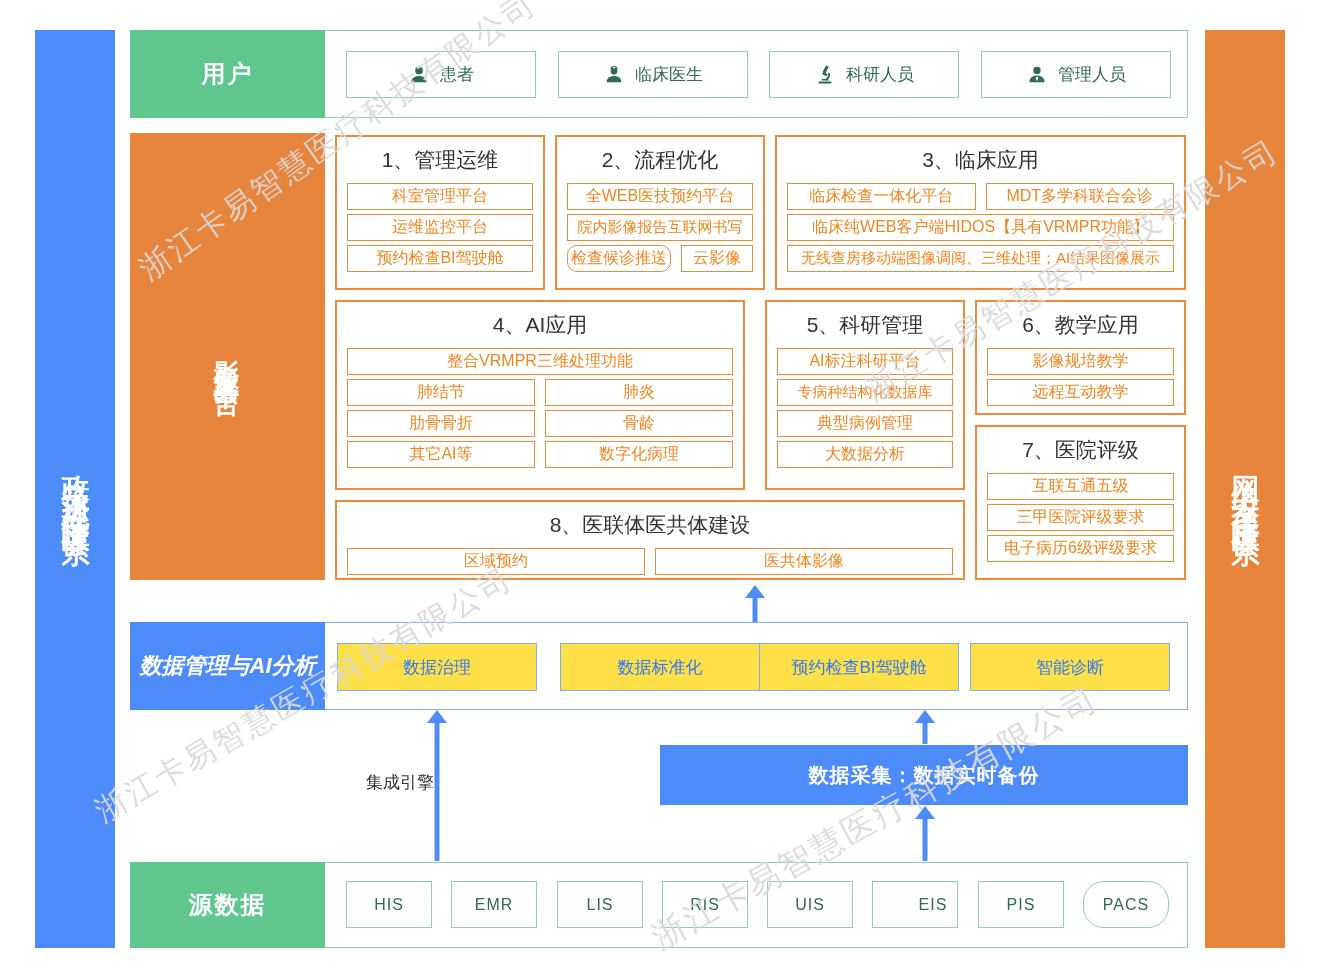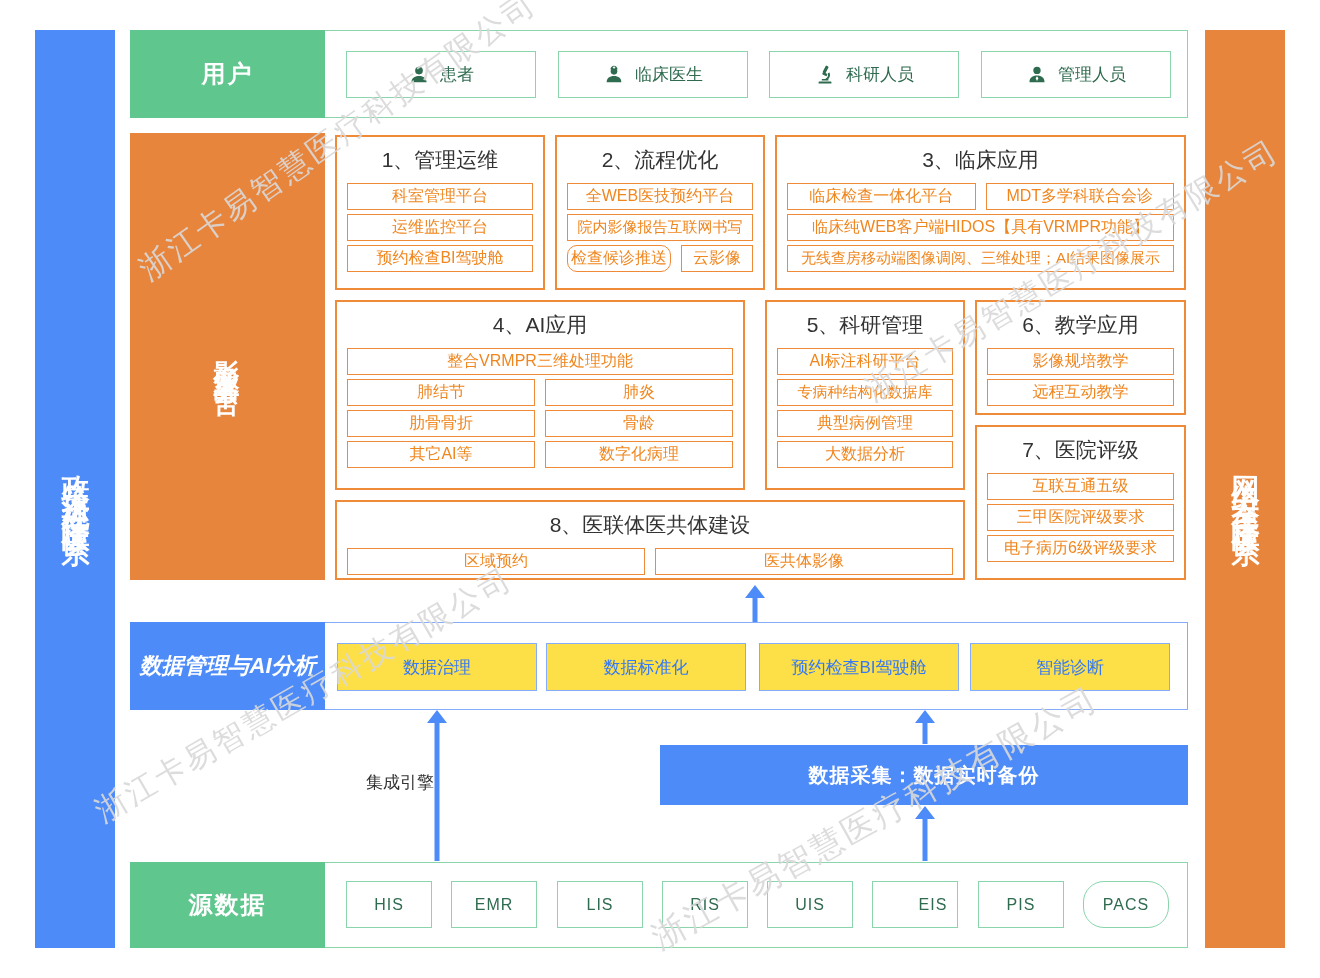--- a/index.html
+++ b/index.html
@@ -287,21 +287,21 @@
       <div class="sec-row">
         <div class="obox">区域预约</div>
         <div class="obox">医共体影像</div>
       </div>
     </div>
   </div>
 
   <div class="row blue" style="top:622px;height:88px;">
     <div class="row-label blue">数据管理与AI分析</div>
     <div class="dbox" style="left:206px;">数据治理</div>
-    <div class="dbox" style="left:415px;font-family:Liberation Serif, serif;">数据标准化</div>
+    <div class="dbox" style="left:429px;font-family:Liberation Serif, serif;">数据标准化</div>
     <div class="dbox" style="left:628px;">预约检查BI驾驶舱</div>
     <div class="dbox" style="left:839px;">智能诊断</div>
   </div>
 
   <div class="arrow-up" style="left:745px;top:585px;height:37px;">
     <div class="head"></div>
       <div class="shaft"></div>
   </div>
   <div class="arrow-up" style="left:427px;top:710px;height:151px;">
     <div class="head"></div>

